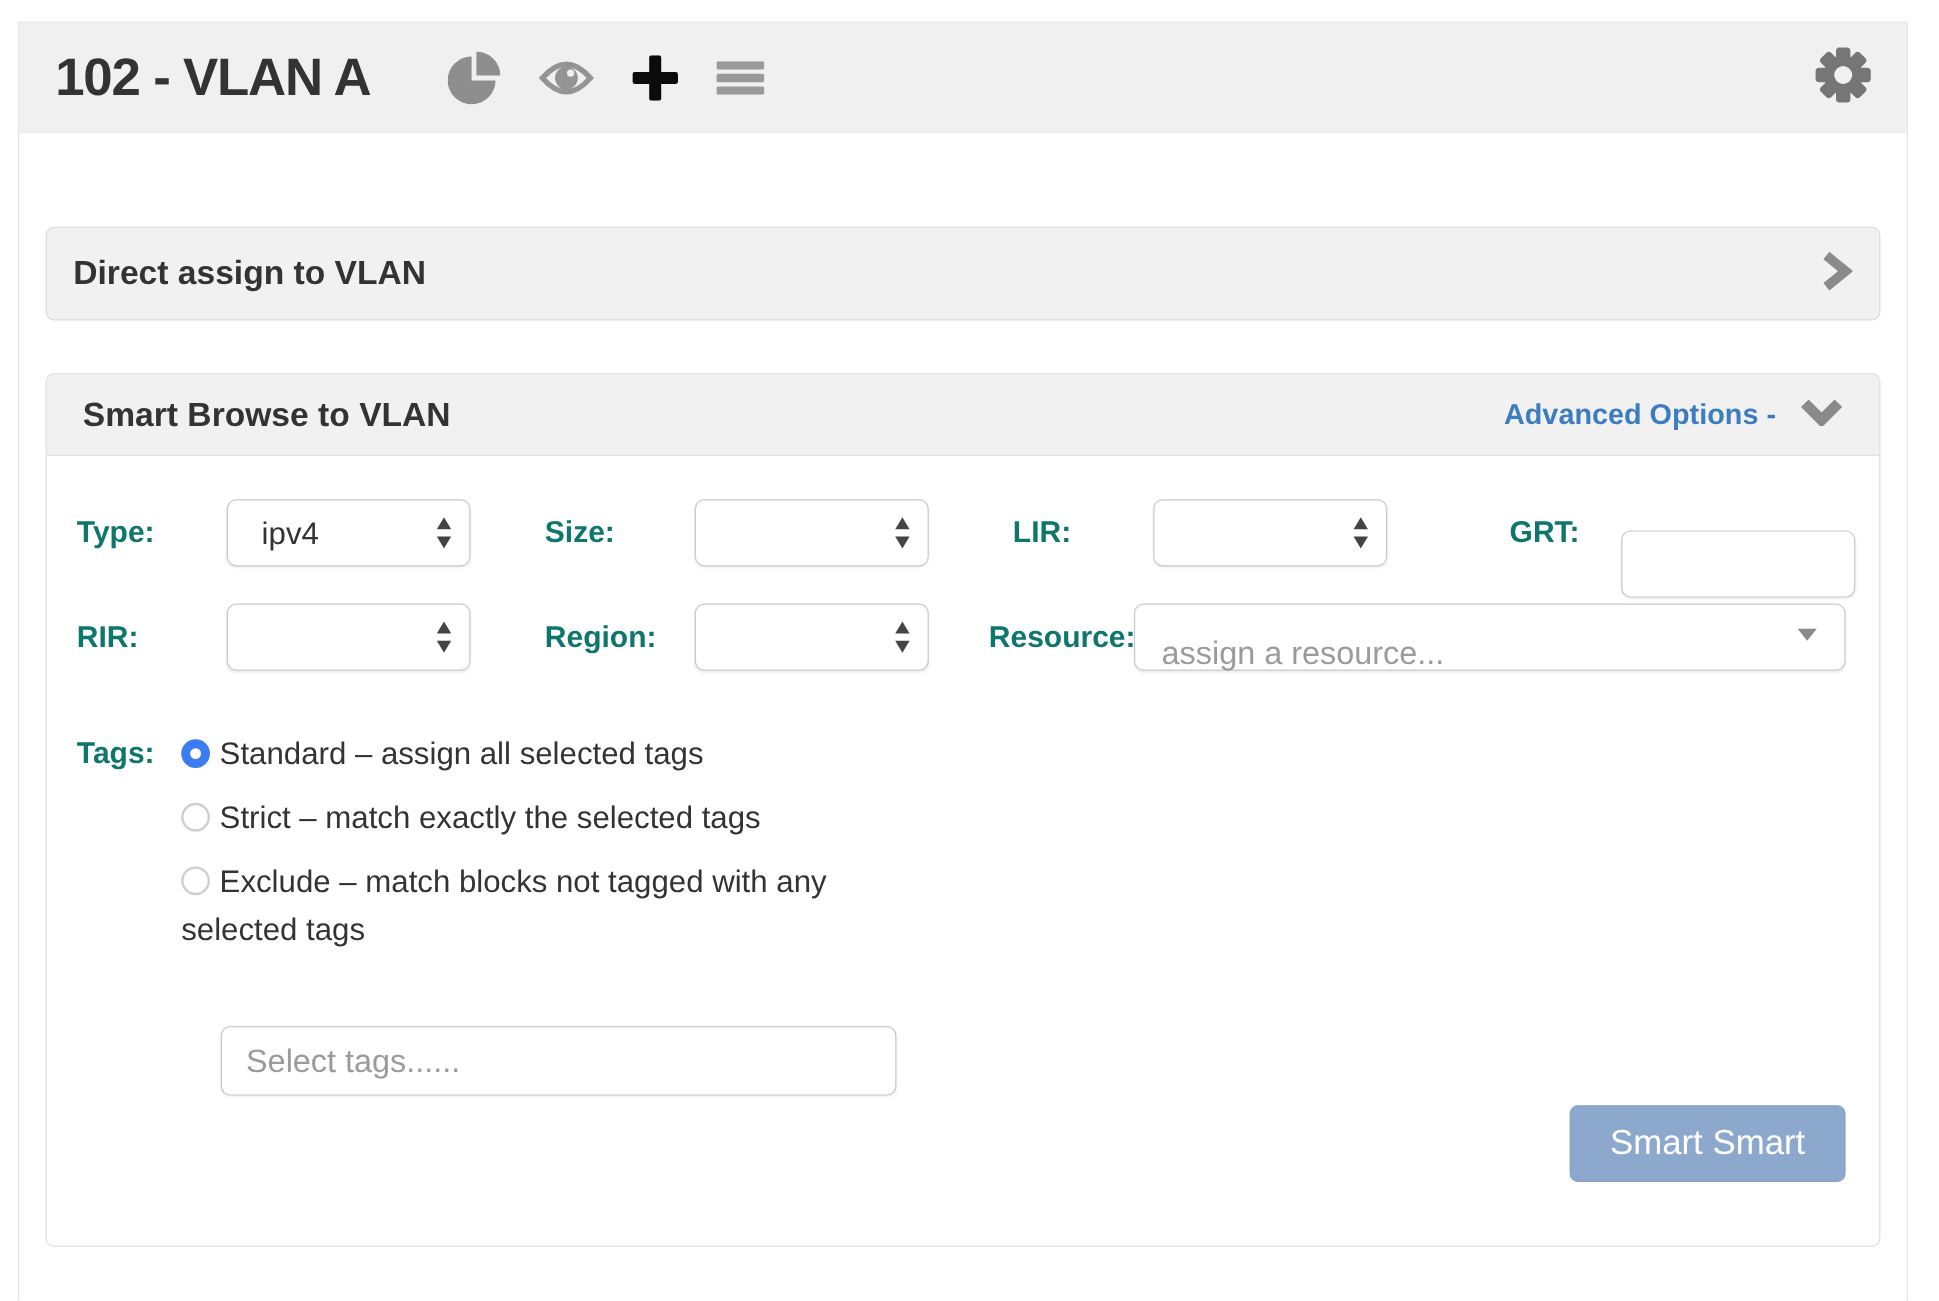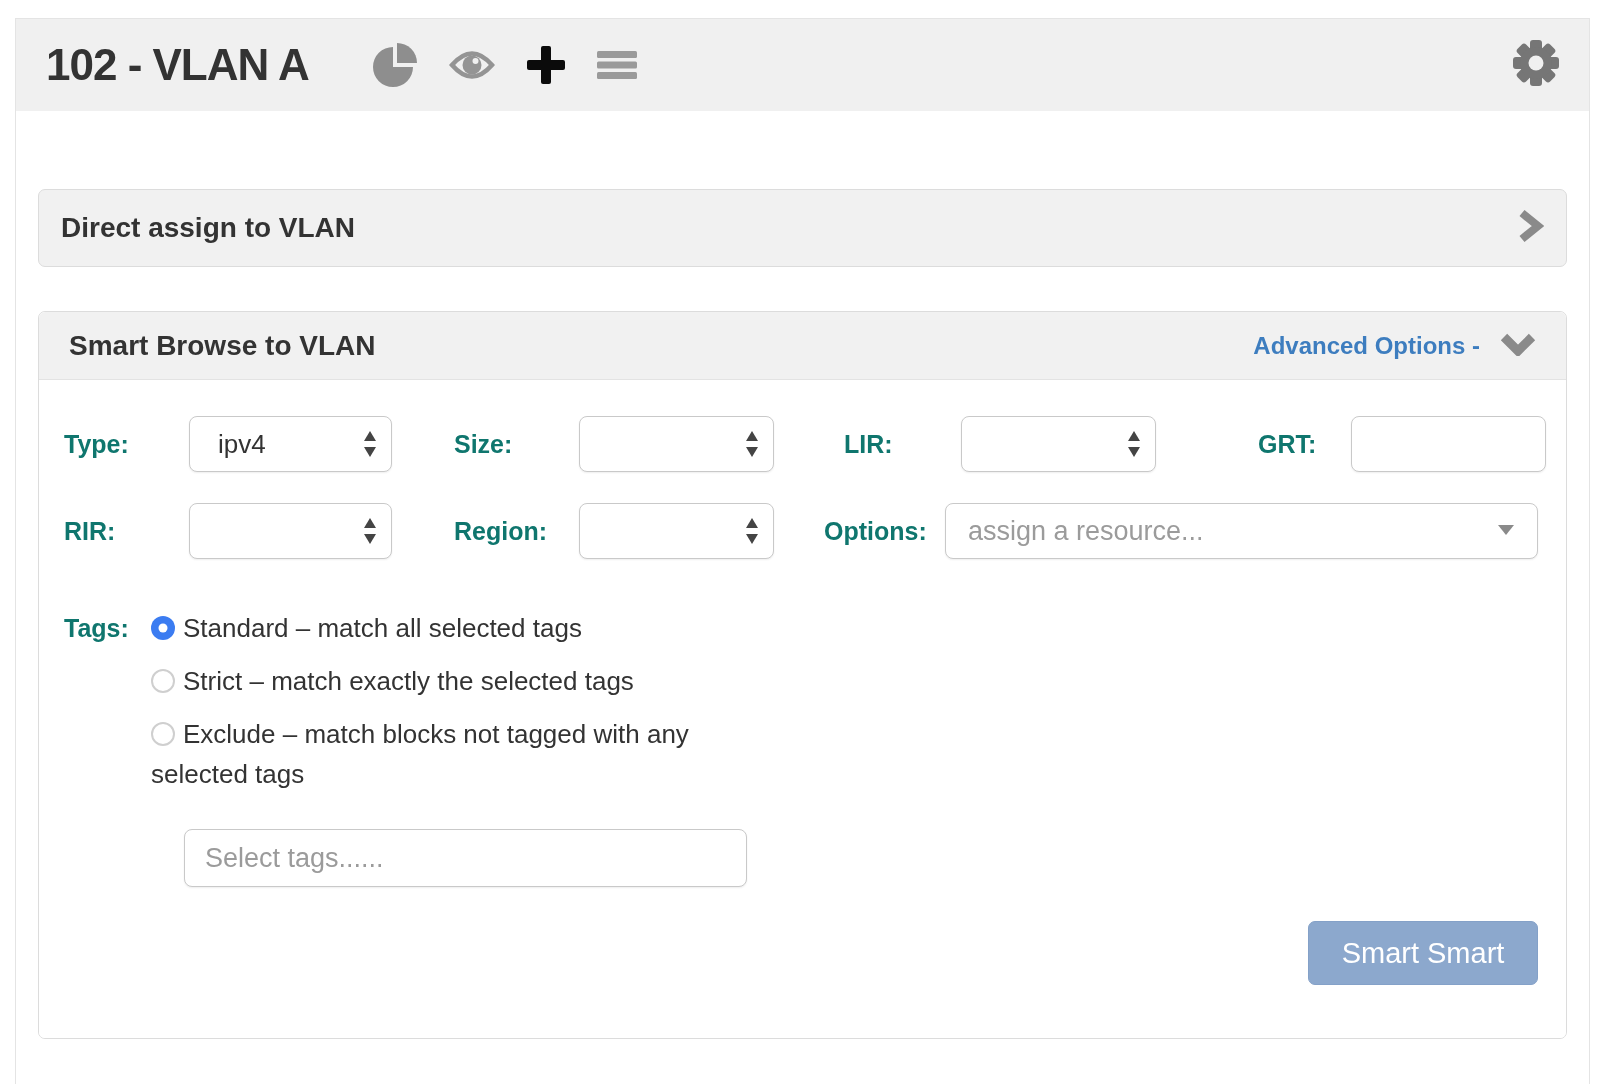--- a/index.html
+++ b/index.html
@@ -66,21 +66,21 @@
     position:absolute; height:56px;
     background:#ffffff;
     border:1px solid #c9c9c9; border-radius:8px;
     box-shadow:0 1px 2px rgba(0,0,0,0.07);
     display:flex; align-items:center;
   }
   .select { cursor:pointer; }
   .select .value { padding-left:28px; font-size:26px; color:#333; flex:1; }
   .select .stepper { margin-right:14px; display:flex; }
 
-  input { font-family:"Liberation Sans", sans-serif; }
+  input { font-family:"Liberation Sans", sans-serif;margin-top:26px; }
   .text-input {
     position:absolute; height:56px;
     background:#fff; border:1px solid #c9c9c9; border-radius:8px;
     box-shadow:0 1px 2px rgba(0,0,0,0.07);
     font-size:27px; color:#3b82f6; padding:0 20px; outline:none;
   }
   .text-input::placeholder { color:#9b9b9b; }
 
   .combo input {
     flex:1; border:none; outline:none; background:transparent;
@@ -242,33 +242,33 @@
           <div class="box select" style="left:540px; top:123px; width:195px;">
             <span class="value"></span>
             <span class="stepper">
               <svg width="14" height="28" viewBox="0 0 14 28">
                 <polygon points="7,1 13,11 1,11" fill="#444"></polygon>
                 <polygon points="1,17 13,17 7,27" fill="#444"></polygon>
               </svg>
             </span>
           </div>
 
-          <div class="lbl" style="left:785px; top:123px;">Options:</div>
+          <div class="lbl" style="left:785px; top:123px;">Resource:</div>
           <div class="box combo" style="left:906px; top:123px; width:593px;">
             <input placeholder="assign a resource..." style="">
             <span class="caret">
               <svg width="18" height="12" viewBox="0 0 18 12">
                 <polygon points="1,1 17,1 9,11" fill="#8a8a8a"></polygon>
               </svg>
             </span>
           </div>
 
           <div class="lbl" style="left:25px; top:226px; line-height:44px; height:44px;">Tags:</div>
           <div class="radio-group">
-            <label class="radio-row"><span class="radio-dot checked"></span><span>Standard – match all selected tags</span></label>
+            <label class="radio-row"><span class="radio-dot checked"></span><span>Standard – assign all selected tags</span></label>
             <label class="radio-row"><span class="radio-dot"></span><span>Strict – match exactly the selected tags</span></label>
             <label class="radio-row"><span class="radio-dot"></span><span>Exclude – match blocks not tagged with any selected tags</span></label>
           </div>
 
           <input class="text-input" style="left: 145px; top: 449px; width: 563px; height: 58px;" placeholder="Select tags......">
 
           <div class="submit-btn">Smart Smart</div>
 
         </div>
       </div>

